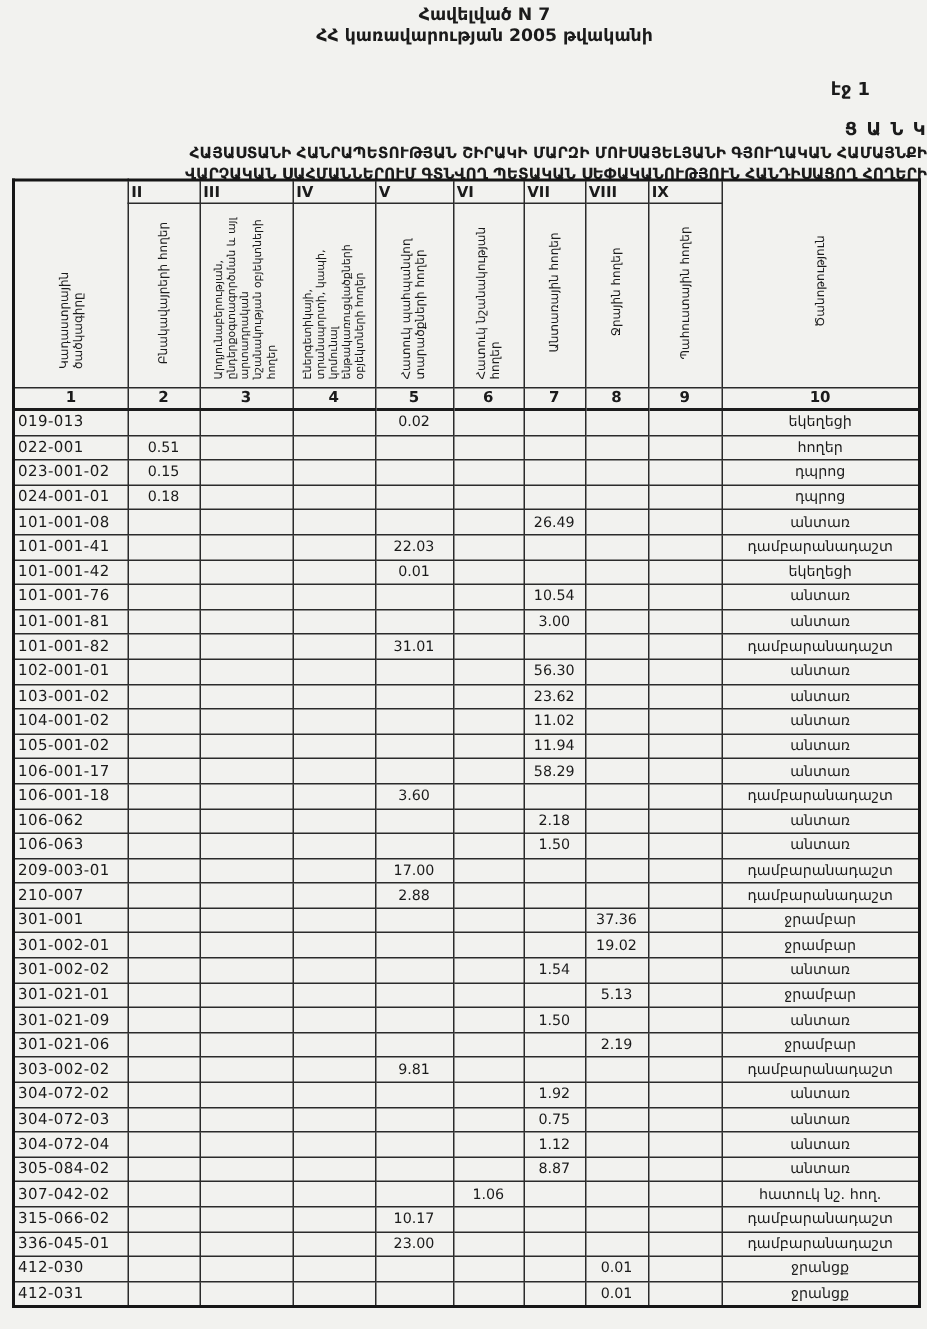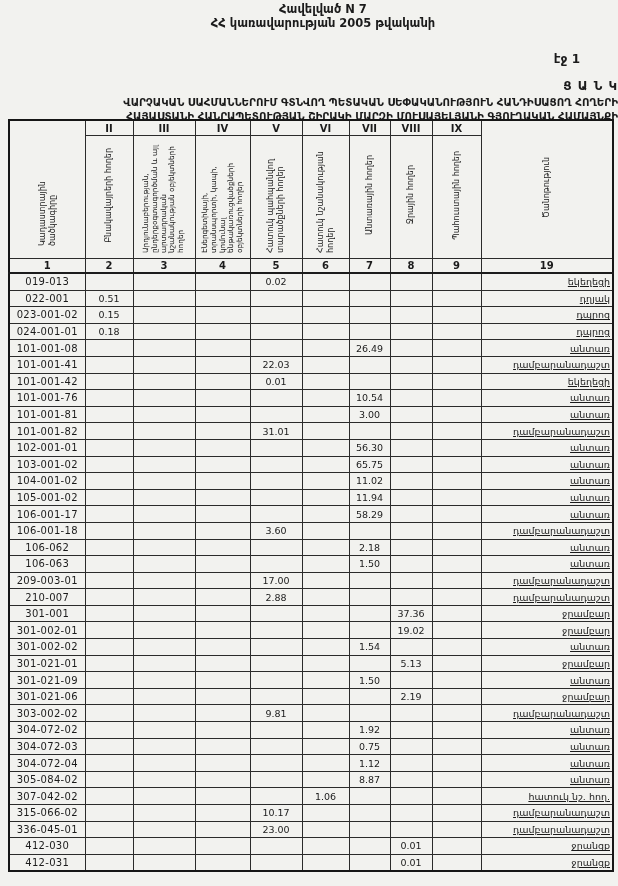--- a/index.html
+++ b/index.html
@@ -32,53 +32,53 @@
     width:604px;
     border-collapse:collapse; table-layout:fixed;
     background:transparent;
   }
   table.landtable td {
     border:1px solid #2b2b2b;
     padding:0 2px;
     overflow:hidden;
     white-space:nowrap;
   }
-  .roman-cell { height:14px; text-align:center; font-size:10px; font-weight:bold; }
+  .roman-cell { height:14px; font-size:10px; font-weight:bold; }
   .title-cell { height:122px; text-align:center; vertical-align:middle; padding:1px; }
   .vtext {
     display:inline-block;
     writing-mode:vertical-rl;
     transform:rotate(180deg);
     font-size:8px; line-height:1.2;
     max-height:116px;
     white-space:normal;
     text-align:left;
   }
   .vtext.small { font-size:7.3px; }
   .num-cell { height:13px; text-align:center; font-size:10px; font-weight:bold; border-bottom:2px solid #1c1c1c !important; }
   tr.data-row td { height:15.6px; font-size:9.5px; }
-  tr.data-row td.code { text-align:center; font-size:10px; letter-spacing:0.3px; }
+  tr.data-row td.code { text-align:left; font-size:10px; letter-spacing:0.3px; }
   tr.data-row td.val  { text-align:center; }
-  tr.data-row td.note { text-align:right;text-decoration:underline; }
+  tr.data-row td.note { text-align:center; }
   table.landtable { border:2px solid #161616; }
 </style>
 </head>
 <body>
 
 <div class="pageno">էջ 1</div>
 
 <div class="appendix">
   <div>Հավելված N 7</div>
   <div>ՀՀ կառավարության 2005 թվականի</div>
 </div>
 
 <div class="titleblock">
   <div class="cank">Ց Ա Ն Կ</div>
+  <div>ՀԱՅԱՍՏԱՆԻ ՀԱՆՐԱՊԵՏՈՒԹՅԱՆ ՇԻՐԱԿԻ ՄԱՐԶԻ ՄՈՒՍԱՅԵԼՅԱՆԻ ԳՅՈՒՂԱԿԱՆ ՀԱՄԱՅՆՔԻ</div>
   <div>ՎԱՐՉԱԿԱՆ ՍԱՀՄԱՆՆԵՐՈՒՄ ԳՏՆՎՈՂ ՊԵՏԱԿԱՆ ՍԵՓԱԿԱՆՈՒԹՅՈՒՆ ՀԱՆԴԻՍԱՑՈՂ ՀՈՂԵՐԻ</div>
-  <div>ՀԱՅԱՍՏԱՆԻ ՀԱՆՐԱՊԵՏՈՒԹՅԱՆ ՇԻՐԱԿԻ ՄԱՐԶԻ ՄՈՒՍԱՅԵԼՅԱՆԻ ԳՅՈՒՂԱԿԱՆ ՀԱՄԱՅՆՔԻ</div>
 </div>
 
 <table class="landtable">
   <colgroup>
     <col style="width:76px">
       <col style="width:48px">
       <col style="width:62px">
       <col style="width:55px">
     <col style="width:52px">
       <col style="width:47px">
@@ -133,21 +133,21 @@
     <tr>
       <td class="num-cell">1</td>
       <td class="num-cell">2</td>
       <td class="num-cell">3</td>
       <td class="num-cell">4</td>
       <td class="num-cell">5</td>
       <td class="num-cell">6</td>
       <td class="num-cell">7</td>
       <td class="num-cell">8</td>
       <td class="num-cell">9</td>
-      <td class="num-cell">19</td>
+      <td class="num-cell">10</td>
     </tr>
   </tbody>
   <tbody>
       <tr class="data-row">
         <td class="code">019-013</td>
         <td class="val"></td>
         <td class="val"></td>
         <td class="val"></td>
         <td class="val">0.02</td>
         <td class="val"></td>
@@ -159,21 +159,21 @@
       <tr class="data-row">
         <td class="code">022-001</td>
         <td class="val">0.51</td>
         <td class="val"></td>
         <td class="val"></td>
         <td class="val"></td>
         <td class="val"></td>
         <td class="val"></td>
         <td class="val"></td>
         <td class="val"></td>
-        <td class="note">դղյակ</td>
+        <td class="note">հողեր</td>
       </tr>
       <tr class="data-row">
         <td class="code">023-001-02</td>
         <td class="val">0.15</td>
         <td class="val"></td>
         <td class="val"></td>
         <td class="val"></td>
         <td class="val"></td>
         <td class="val"></td>
         <td class="val"></td>
@@ -276,21 +276,21 @@
         <td class="val"></td>
         <td class="note">անտառ</td>
       </tr>
       <tr class="data-row">
         <td class="code">103-001-02</td>
         <td class="val"></td>
         <td class="val"></td>
         <td class="val"></td>
         <td class="val"></td>
         <td class="val"></td>
-        <td class="val">65.75</td>
+        <td class="val">23.62</td>
         <td class="val"></td>
         <td class="val"></td>
         <td class="note">անտառ</td>
       </tr>
       <tr class="data-row">
         <td class="code">104-001-02</td>
         <td class="val"></td>
         <td class="val"></td>
         <td class="val"></td>
         <td class="val"></td>

